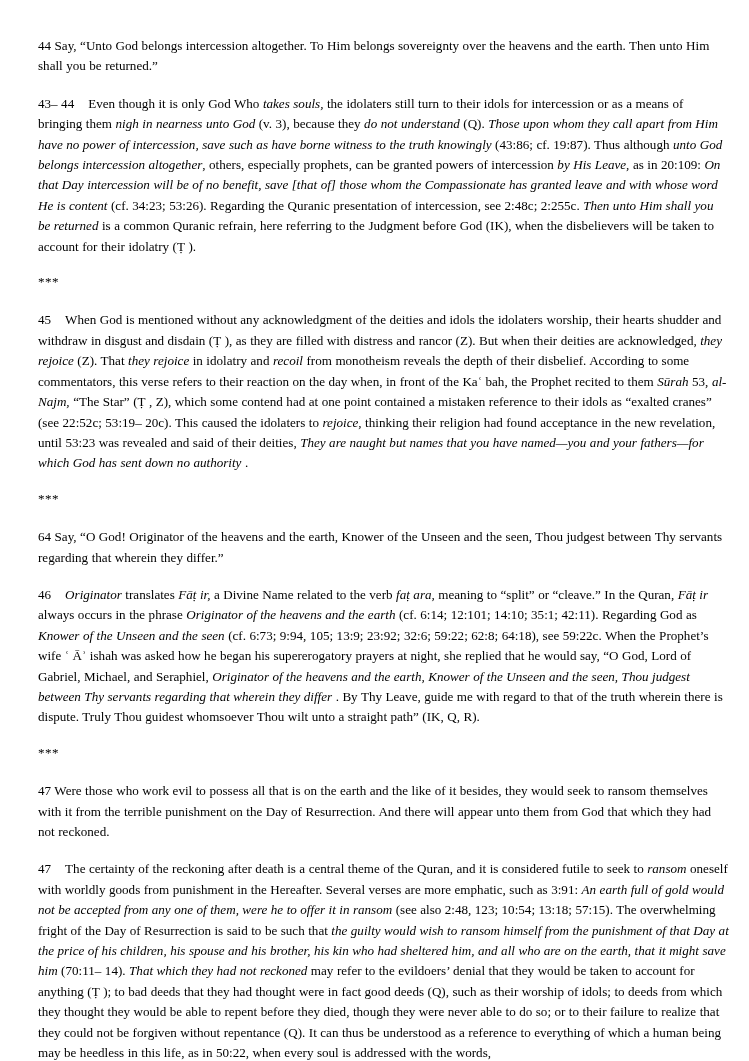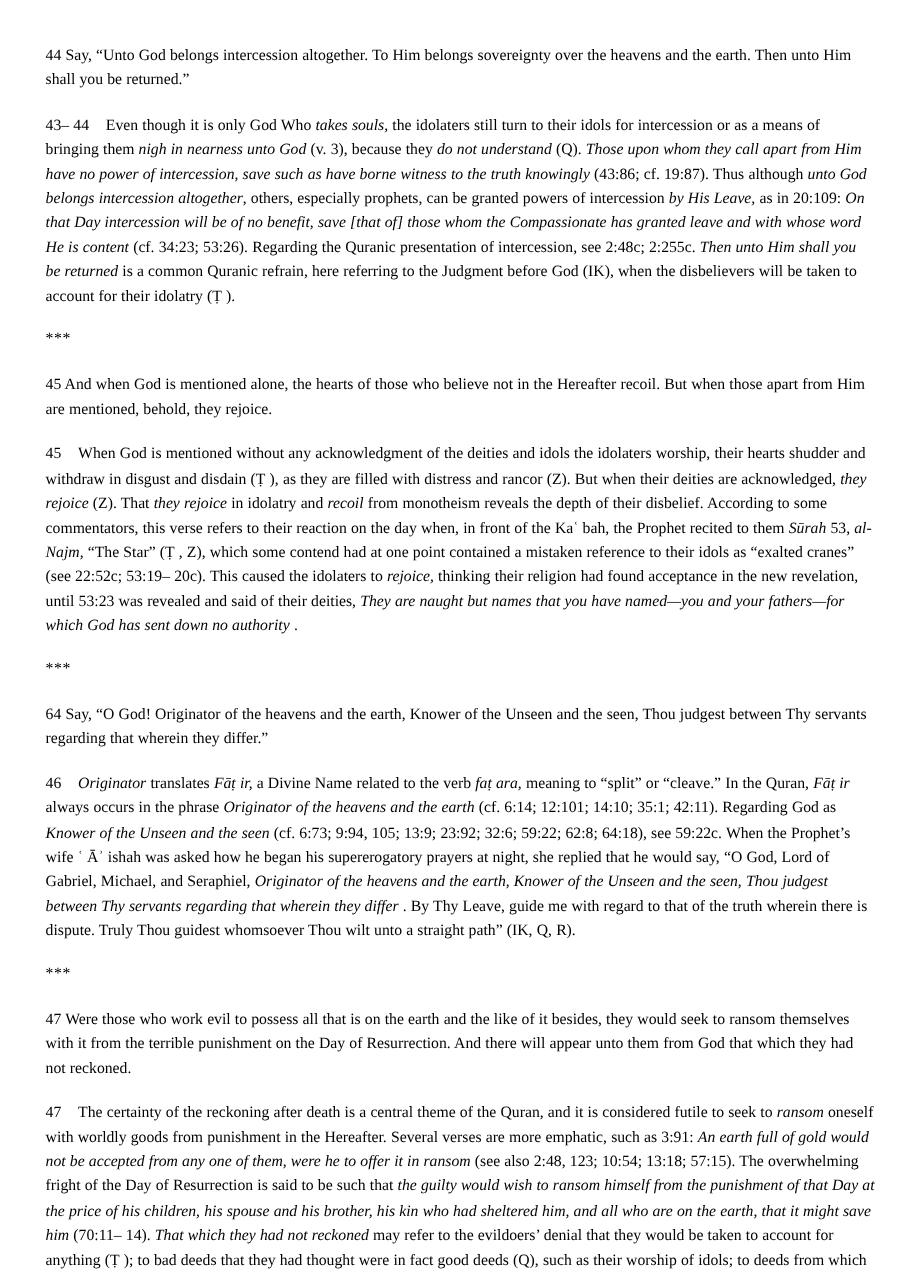--- a/index.html
+++ b/index.html
@@ -53,21 +53,20 @@
 <body>
 
 <div class="page">
 
   <p class="block verse"><span>44 Say, “Unto God belongs intercession altogether. To Him belongs sovereignty over the heavens and the earth. Then unto Him shall you be returned.”</span></p>
 
   <p class="block commentary"><span>43– 44</span><span class="gap"></span><span>Even though it is only God Who </span><i>takes souls,</i><span> the idolaters still turn to their idols for intercession or as a means of bringing them </span><i>nigh in nearness unto God</i><span> (v. 3), because they </span><i>do not understand</i><span> (Q). </span><i>Those upon whom they call apart from Him have no power of intercession, save such as have borne witness to the truth knowingly</i><span> (43:86; cf. 19:87). Thus although </span><i>unto God belongs intercession altogether</i><span>, others, especially prophets, can be granted powers of intercession </span><i>by His Leave,</i><span> as in 20:109: </span><i>On that Day intercession will be of no benefit, save [that of] those whom the Compassionate has granted leave and with whose word He is content</i><span> (cf. 34:23; 53:26). Regarding the Quranic presentation of intercession, see 2:48c; 2:255c. </span><i>Then unto Him shall you be returned</i><span> is a common Quranic refrain, here referring to the Judgment before God (IK), when the disbelievers will be taken to account for their idolatry (Ṭ ).</span></p>
 
   <p class="divider">***</p>
 
-  <p class="block verse"><span>45 And when God is mentioned alone, the hearts of those who believe not in the Hereafter recoil. But when those apart from Him are mentioned, behold, they rejoice.</span></p>
 
   <p class="block commentary"><span>45</span><span class="gap"></span><span>When God is mentioned without any acknowledgment of the deities and idols the idolaters worship, their hearts shudder and withdraw in disgust and disdain (Ṭ ), as they are filled with distress and rancor (Z). But when their deities are acknowledged, </span><i>they rejoice</i><span> (Z). That </span><i>they rejoice</i><span> in idolatry and </span><i>recoil</i><span> from monotheism reveals the depth of their disbelief. According to some commentators, this verse refers to their reaction on the day when, in front of the Kaʿ bah, the Prophet recited to them </span><i>Sūrah</i><span> 53, </span><i>al-Najm,</i><span> “The Star” (Ṭ , Z), which some contend had at one point contained a mistaken reference to their idols as “exalted cranes” (see 22:52c; 53:19– 20c). This caused the idolaters to </span><i>rejoice,</i><span> thinking their religion had found acceptance in the new revelation, until 53:23 was revealed and said of their deities, </span><i>They are naught but names that you have named—you and your fathers—for which God has sent down no authority</i><span> .</span></p>
 
   <p class="divider">***</p>
 
   <p class="block verse"><span>64 Say, “O God! Originator of the heavens and the earth, Knower of the Unseen and the seen, Thou judgest between Thy servants regarding that wherein they differ.”</span></p>
 
   <p class="block commentary"><span>46</span><span class="gap"></span><i>Originator</i><span> translates </span><i>Fāṭ ir,</i><span> a Divine Name related to the verb </span><i>faṭ ara,</i><span> meaning to “split” or “cleave.” In the Quran, </span><i>Fāṭ ir</i><span> always occurs in the phrase </span><i>Originator of the heavens and the earth</i><span> (cf. 6:14; 12:101; 14:10; 35:1; 42:11). Regarding God as </span><i>Knower of the Unseen and the seen</i><span> (cf. 6:73; 9:94, 105; 13:9; 23:92; 32:6; 59:22; 62:8; 64:18), see 59:22c. When the Prophet’s wife ʿ Āʾ ishah was asked how he began his supererogatory prayers at night, she replied that he would say, “O God, Lord of Gabriel, Michael, and Seraphiel, </span><i>Originator of the heavens and the earth, Knower of the Unseen and the seen, Thou judgest between Thy servants regarding that wherein they differ</i><span> . By Thy Leave, guide me with regard to that of the truth wherein there is dispute. Truly Thou guidest whomsoever Thou wilt unto a straight path” (IK, Q, R).</span></p>
 
   <p class="divider">***</p>

